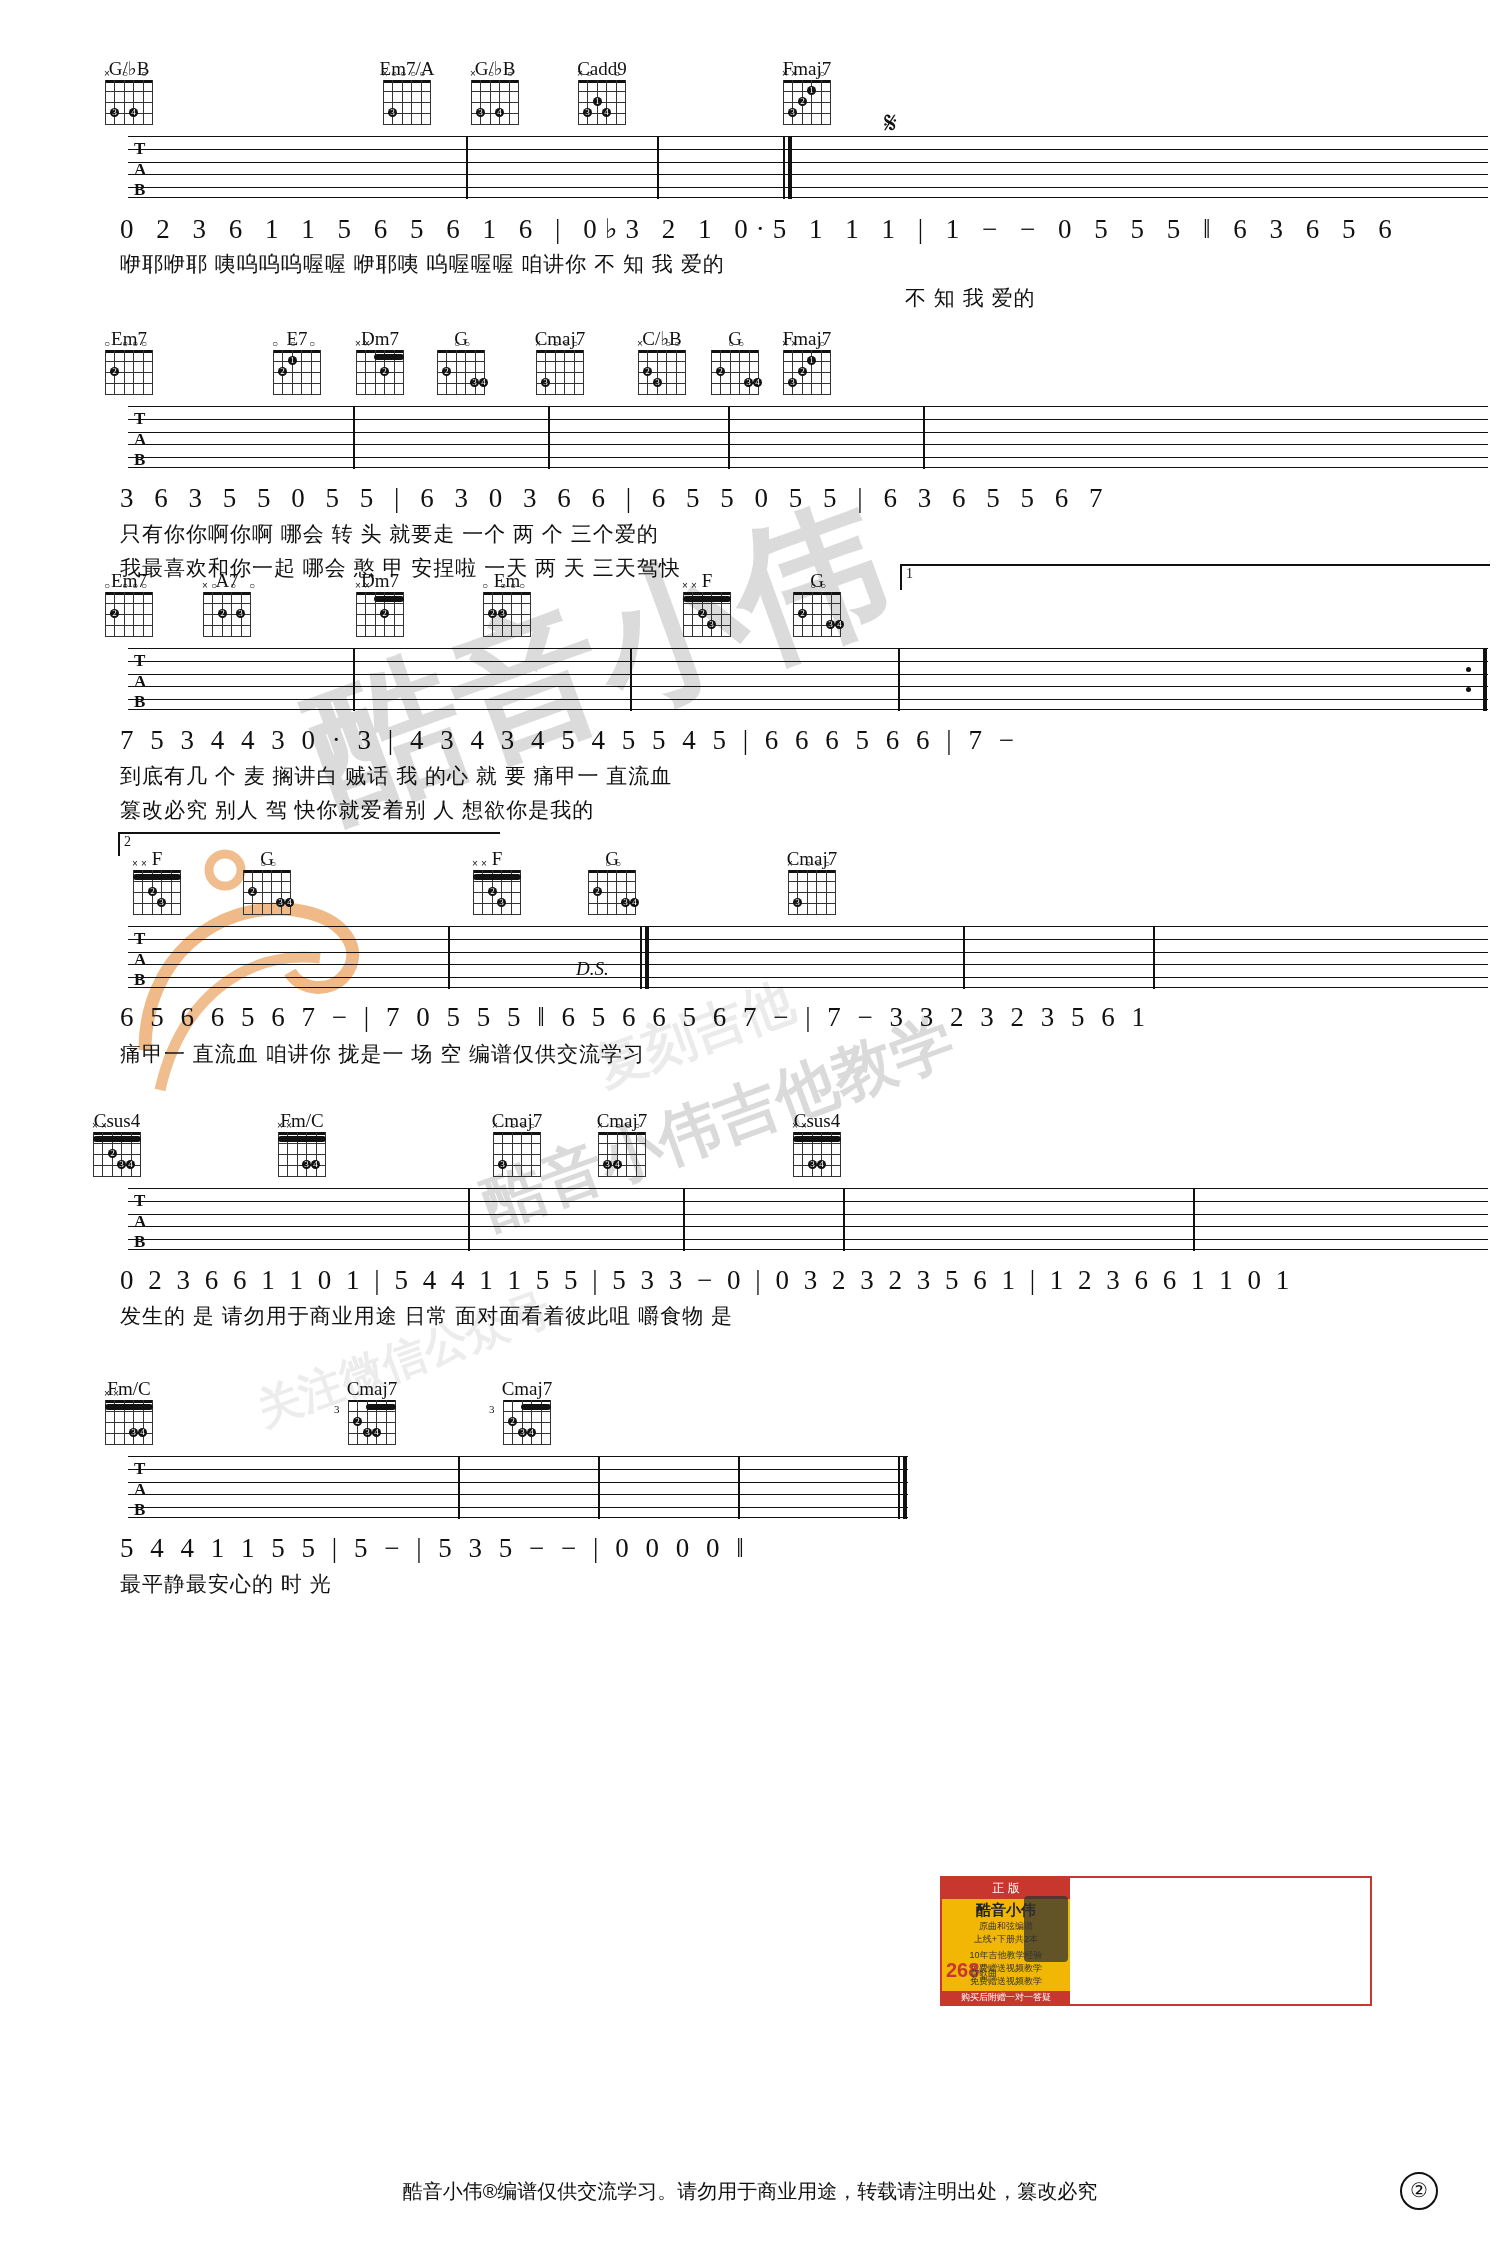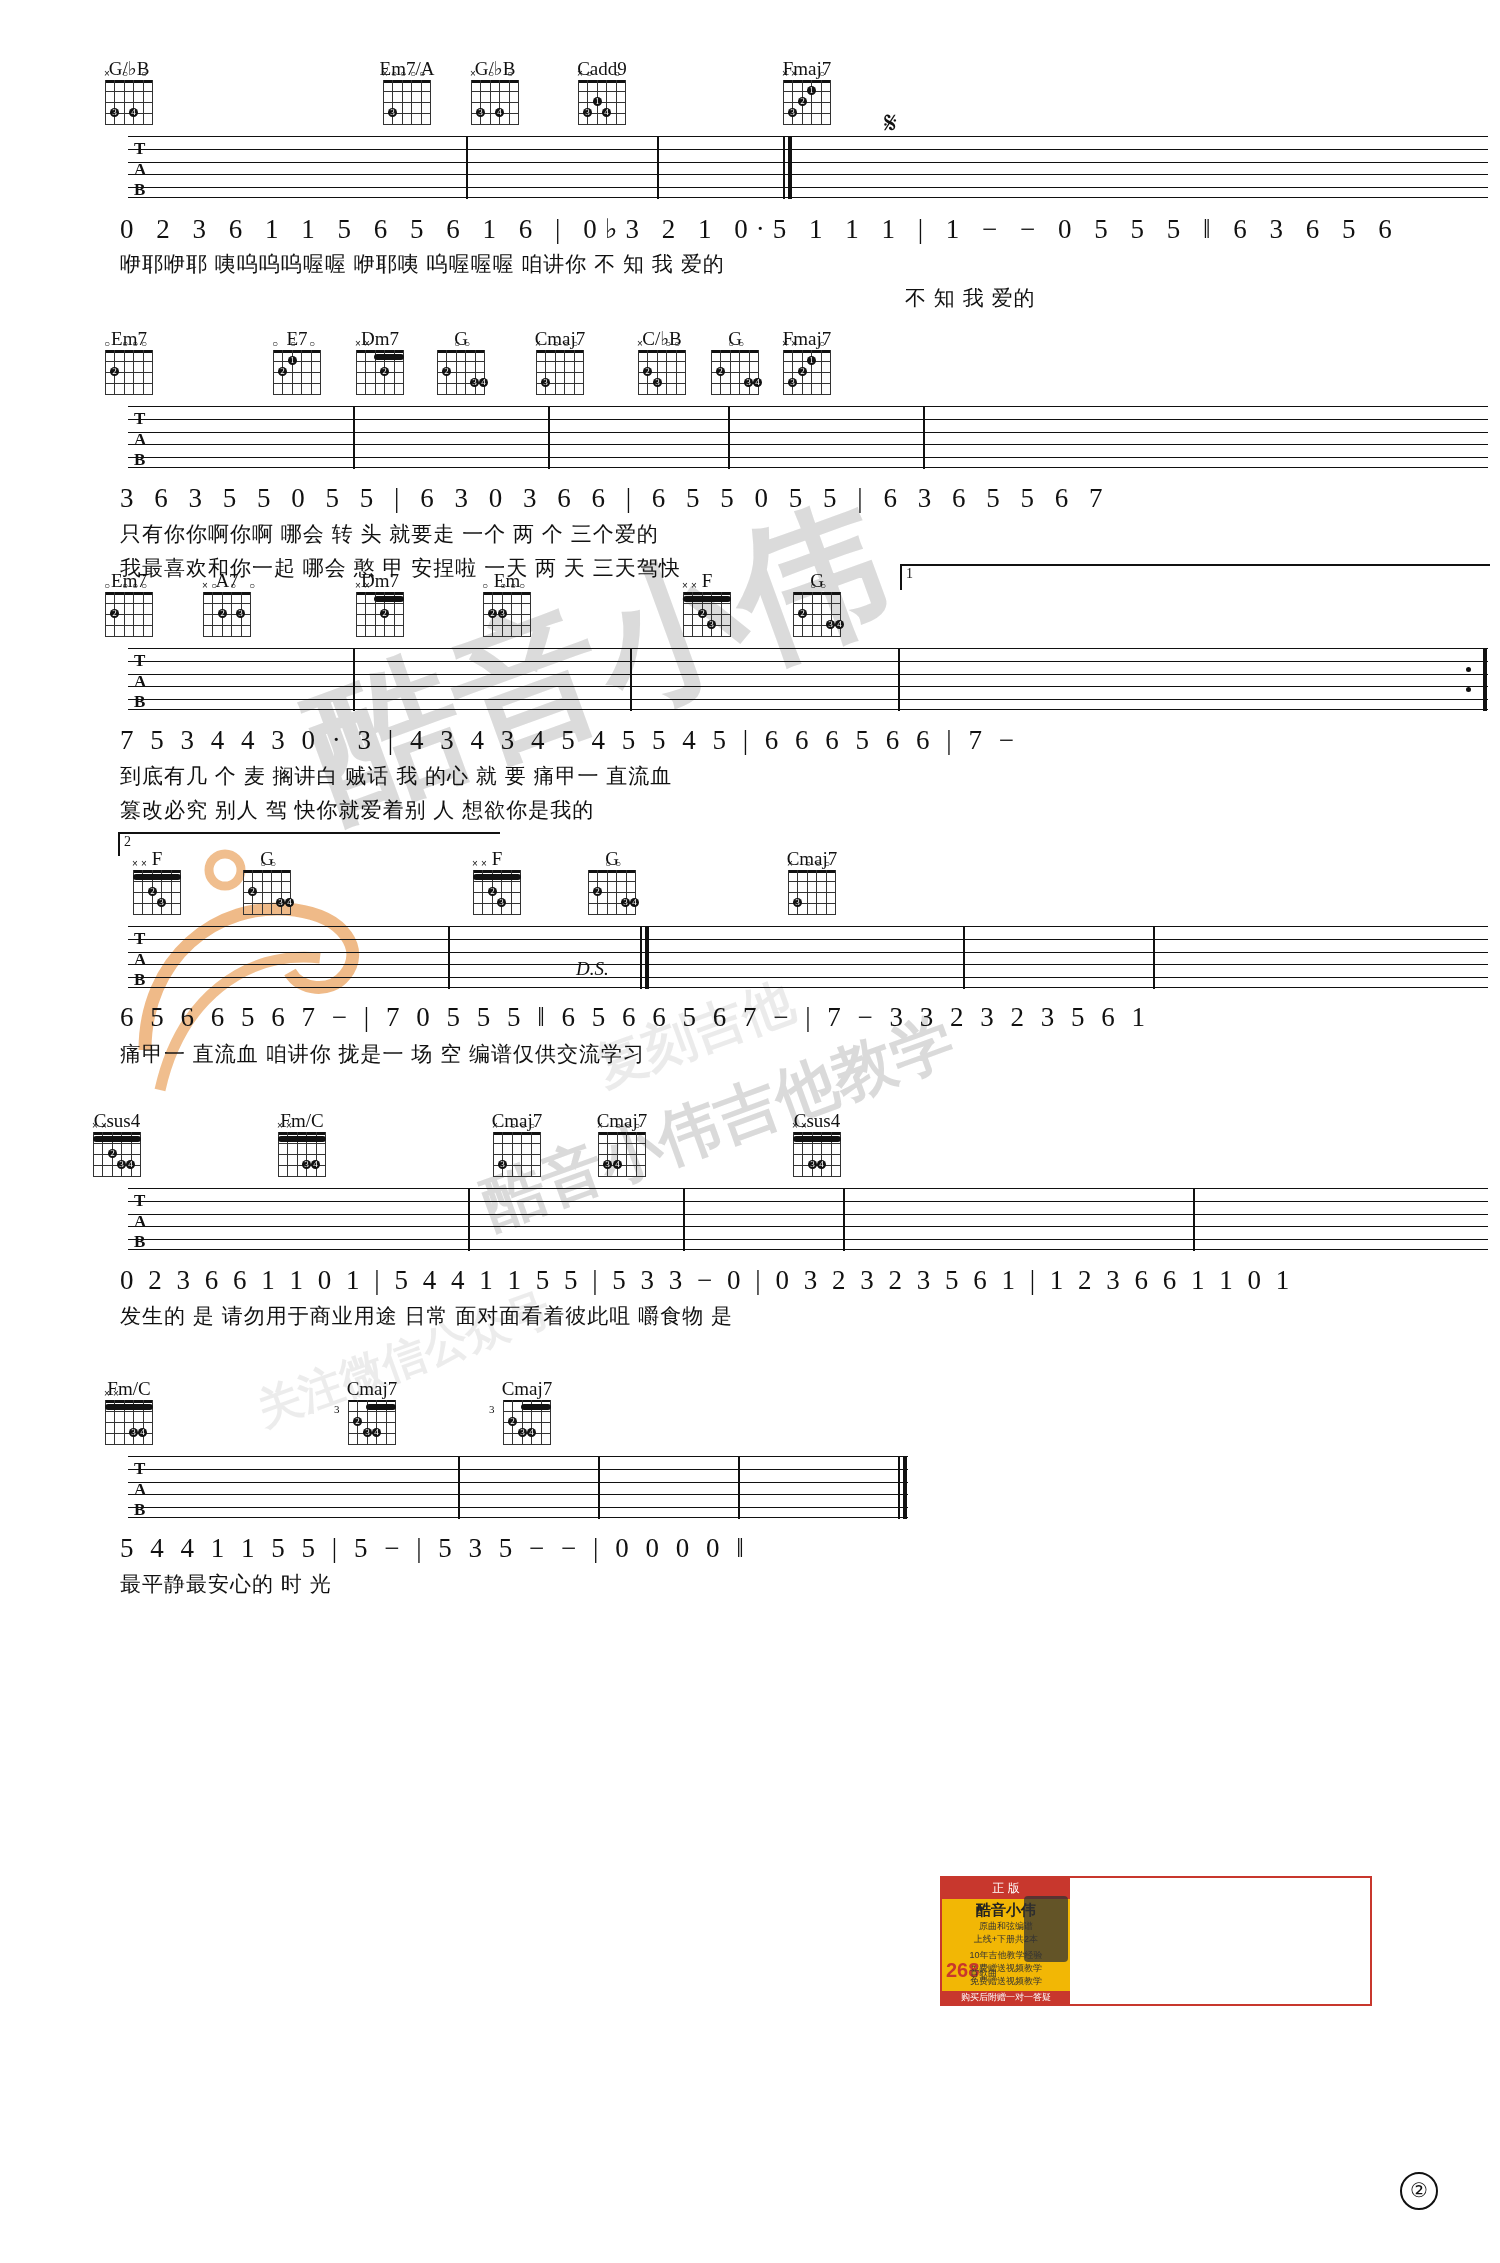--- a/index.html
+++ b/index.html
@@ -1101,15 +1101,16 @@
       <div class="line" style="margin-top:3px;">10年吉他教学经验</div>
       <div class="line">免费赠送视频教学</div>
       <div class="line">免费赠送视频教学</div>
       <div class="adperson"></div>
       <div class="big">268</div>
       <div class="line" style="position:absolute;left:28px;bottom:24px;margin-top:20px;">首歌曲</div>
       <div class="bot">购买后附赠一对一答疑</div>
     </div>
   </div>
 
+  <div class="footer">酷音小伟®编谱仅供交流学习。请勿用于商业用途，转载请注明出处，篡改必究</div>
   <div class="pageno">②</div>
 
 </div>
 
 </body></html>

